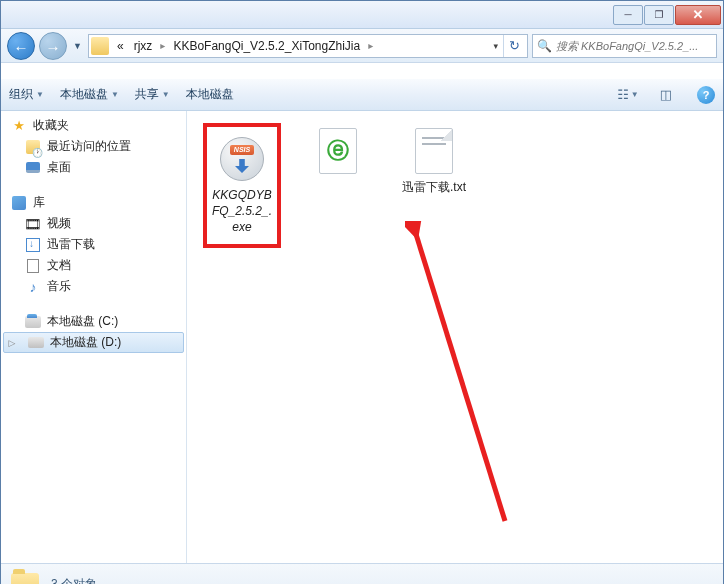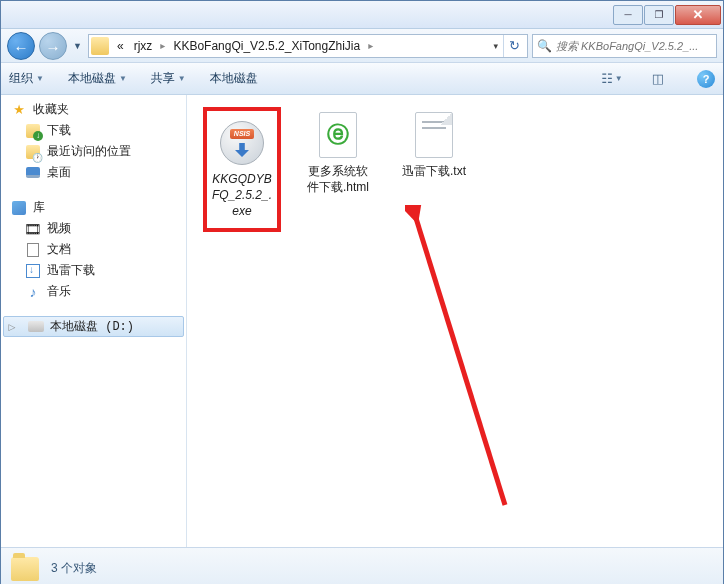--- a/index.html
+++ b/index.html
@@ -20,37 +20,37 @@
 .breadcrumb { flex: 1; height: 24px; background: #fff; border: 1px solid #a8bdd4; display: flex; align-items: center; padding: 0 2px; gap: 2px; }
 .bc-folder { width: 18px; height: 18px; background: linear-gradient(#ffe9a8, #f0c860); border-radius: 2px; margin-right: 2px; }
 .bc-seg { padding: 0 4px; font-size: 12px; color: #222; cursor: pointer; }
 .bc-sep { color: #888; font-size: 10px; padding: 0 2px; cursor: pointer; }
 .bc-caret { color: #444; font-size: 9px; padding: 0 3px; cursor: pointer; }
 .bc-refresh { width: 22px; display: flex; align-items: center; justify-content: center; color: #3a6aa8; cursor: pointer; border-left: 1px solid #c8d8ea; height: 100%; font-size: 13px; }
 .search { width: 185px; height: 24px; background: #fff; border: 1px solid #a8bdd4; display: flex; align-items: center; padding: 0 4px; gap: 4px; }
 .search-icon { color: #5a7aa0; font-size: 12px; }
 .search-input { border: none; outline: none; flex: 1; font-style: italic; color: #888; font-size: 11px; }
 
-.toolbar { height: 32px; background: linear-gradient(#f8fbfe, #e8f0fa, #dae8f6); display: flex; align-items: center; padding: 8px 8px; gap: 24px; border-bottom: 1px solid #c0d4e8; }
+.toolbar { height: 32px; background: linear-gradient(#f8fbfe, #e8f0fa, #dae8f6); display: flex; align-items: center; padding: 8px 8px; gap: 16px; border-bottom: 1px solid #c0d4e8; margin-top: 16px; }
 .tb-item { display: flex; align-items: center; gap: 3px; cursor: pointer; color: #1a3a5a; font-size: 12px; }
 .tb-dd { font-size: 8px; color: #5a7a9a; }
 .tb-spacer { flex: 1; }
 .tb-icon { width: 22px; height: 22px; display: flex; align-items: center; justify-content: center; cursor: pointer; color: #4a6a8a; font-size: 13px; }
 .tb-help { width: 18px; height: 18px; border-radius: 50%; background: radial-gradient(circle at 30% 30%, #7ac8f8, #2a8ad8); color: #fff; display: flex; align-items: center; justify-content: center; font-size: 11px; font-weight: bold; cursor: pointer; margin-left: 4px; }
 
 .body { display: flex; height: 452px; }
 
 .sidebar { width: 186px; background: #fff; border-right: 1px solid #d8e4f0; overflow-y: auto; padding: 4px 0; }
 .tree-group { margin-bottom: 14px; }
 .tree-node { display: flex; align-items: center; padding: 2px 6px 2px 24px; gap: 6px; cursor: pointer; height: 21px; position: relative; }
 .tree-node.root { padding-left: 10px; }
 .tree-node.selected { background: linear-gradient(#e8f2fc, #d0e4f6); border: 1px solid #a8c8e8; border-radius: 2px; margin: 0 2px; }
 .tree-caret { position: absolute; left: 2px; width: 12px; font-size: 9px; color: #888; text-align: center; }
 .tree-icon { width: 16px; height: 16px; display: inline-flex; align-items: center; justify-content: center; font-size: 13px; }
-.tree-label { font-size: 12px; color: #222; font-family: Liberation Mono, monospace; }
+.tree-label { font-size: 12px; color: #222; }
 
 .ic-fav { color: #f0b020; }
 .ic-dl { width: 14px; height: 14px; background: linear-gradient(#ffe9a8, #f0c860); border-radius: 2px; position: relative; }
 .ic-dl::after { content: "↓"; position: absolute; right: -3px; bottom: -3px; background: #3a9a3a; color: #fff; font-size: 8px; width: 10px; height: 10px; border-radius: 50%; text-align: center; line-height: 10px; }
 .ic-desktop { width: 14px; height: 11px; background: #4a8ad0; border-radius: 2px; border-bottom: 3px solid #8aa8c8; }
 .ic-recent { width: 14px; height: 14px; background: linear-gradient(#ffe9a8, #f0c860); border-radius: 2px; position: relative; }
 .ic-recent::after { content: "🕐"; position: absolute; right: -4px; bottom: -4px; font-size: 9px; }
 .ic-lib { width: 14px; height: 14px; background: linear-gradient(150deg, #6ab0e8, #4a8ad0); border-radius: 2px; }
 .ic-svn { width: 14px; height: 14px; border: 1px solid #888; background: #fff; display: flex; align-items: center; justify-content: center; }
 .ic-svn::after { content: ""; width: 7px; height: 7px; border-radius: 50%; background: #4a9a4a; }
@@ -151,26 +151,20 @@
   <div class="body">
 
     <div class="sidebar">
       <div class="tree-group">
         <div class="tree-node root">
           <span class="tree-icon ic-fav">★</span>
           <span class="tree-label">收藏夹</span>
         </div>
         <div class="tree-node">
             <span class="tree-icon">
-              <span class="ic-dl"></span>
-            </span>
-            <span class="tree-label">下载</span>
-          </div>
-        <div class="tree-node">
-            <span class="tree-icon">
               <span class="ic-recent"></span>
             </span>
             <span class="tree-label">最近访问的位置</span>
           </div>
         <div class="tree-node">
             <span class="tree-icon">
               <span class="ic-desktop"></span>
             </span>
             <span class="tree-label">桌面</span>
           </div>
@@ -182,37 +176,43 @@
               <span class="ic-lib"></span>
             </span>
           <span class="tree-label">库</span>
         </div>
         <div class="tree-node">
             <span class="tree-icon ic-video">🎞</span>
             <span class="tree-label">视频</span>
           </div>
         <div class="tree-node">
             <span class="tree-icon">
+              <span class="ic-xl"></span>
+            </span>
+            <span class="tree-label">迅雷下载</span>
+          </div>
+        <div class="tree-node">
+            <span class="tree-icon">
               <span class="ic-doc"></span>
             </span>
             <span class="tree-label">文档</span>
-          </div>
-        <div class="tree-node">
-            <span class="tree-icon">
-              <span class="ic-xl"></span>
-            </span>
-            <span class="tree-label">迅雷下载</span>
           </div>
         <div class="tree-node">
             <span class="tree-icon ic-music">♪</span>
             <span class="tree-label">音乐</span>
           </div>
       </div>
 
       <div class="tree-group">
+        <div class="tree-node">
+            <span class="tree-icon">
+              <span class="ic-drive-c"></span>
+            </span>
+            <span class="tree-label">本地磁盘 (C:)</span>
+          </div>
         <div class="tree-node selected">
             <span class="tree-caret">▷</span>
             <span class="tree-icon">
               <span class="ic-drive"></span>
             </span>
             <span class="tree-label">本地磁盘 (D:)</span>
           </div>
       </div>
     </div>
 
@@ -225,21 +225,20 @@
           </div>
         </div>
         <div class="file-label">KKGQDYBFQ_2.5.2_.exe</div>
       </div>
       <div class="file-item">
         <div class="file-icon">
           <div class="ic-html">
               <div class="ic-html-e">ⓔ</div>
             </div>
         </div>
-        <div class="file-label">更多系统软件下载.html</div>
       </div>
       <div class="file-item">
         <div class="file-icon">
           <div class="ic-txt">
               <div class="ic-txt-fold"></div>
             </div>
         </div>
         <div class="file-label">迅雷下载.txt</div>
       </div>
 

